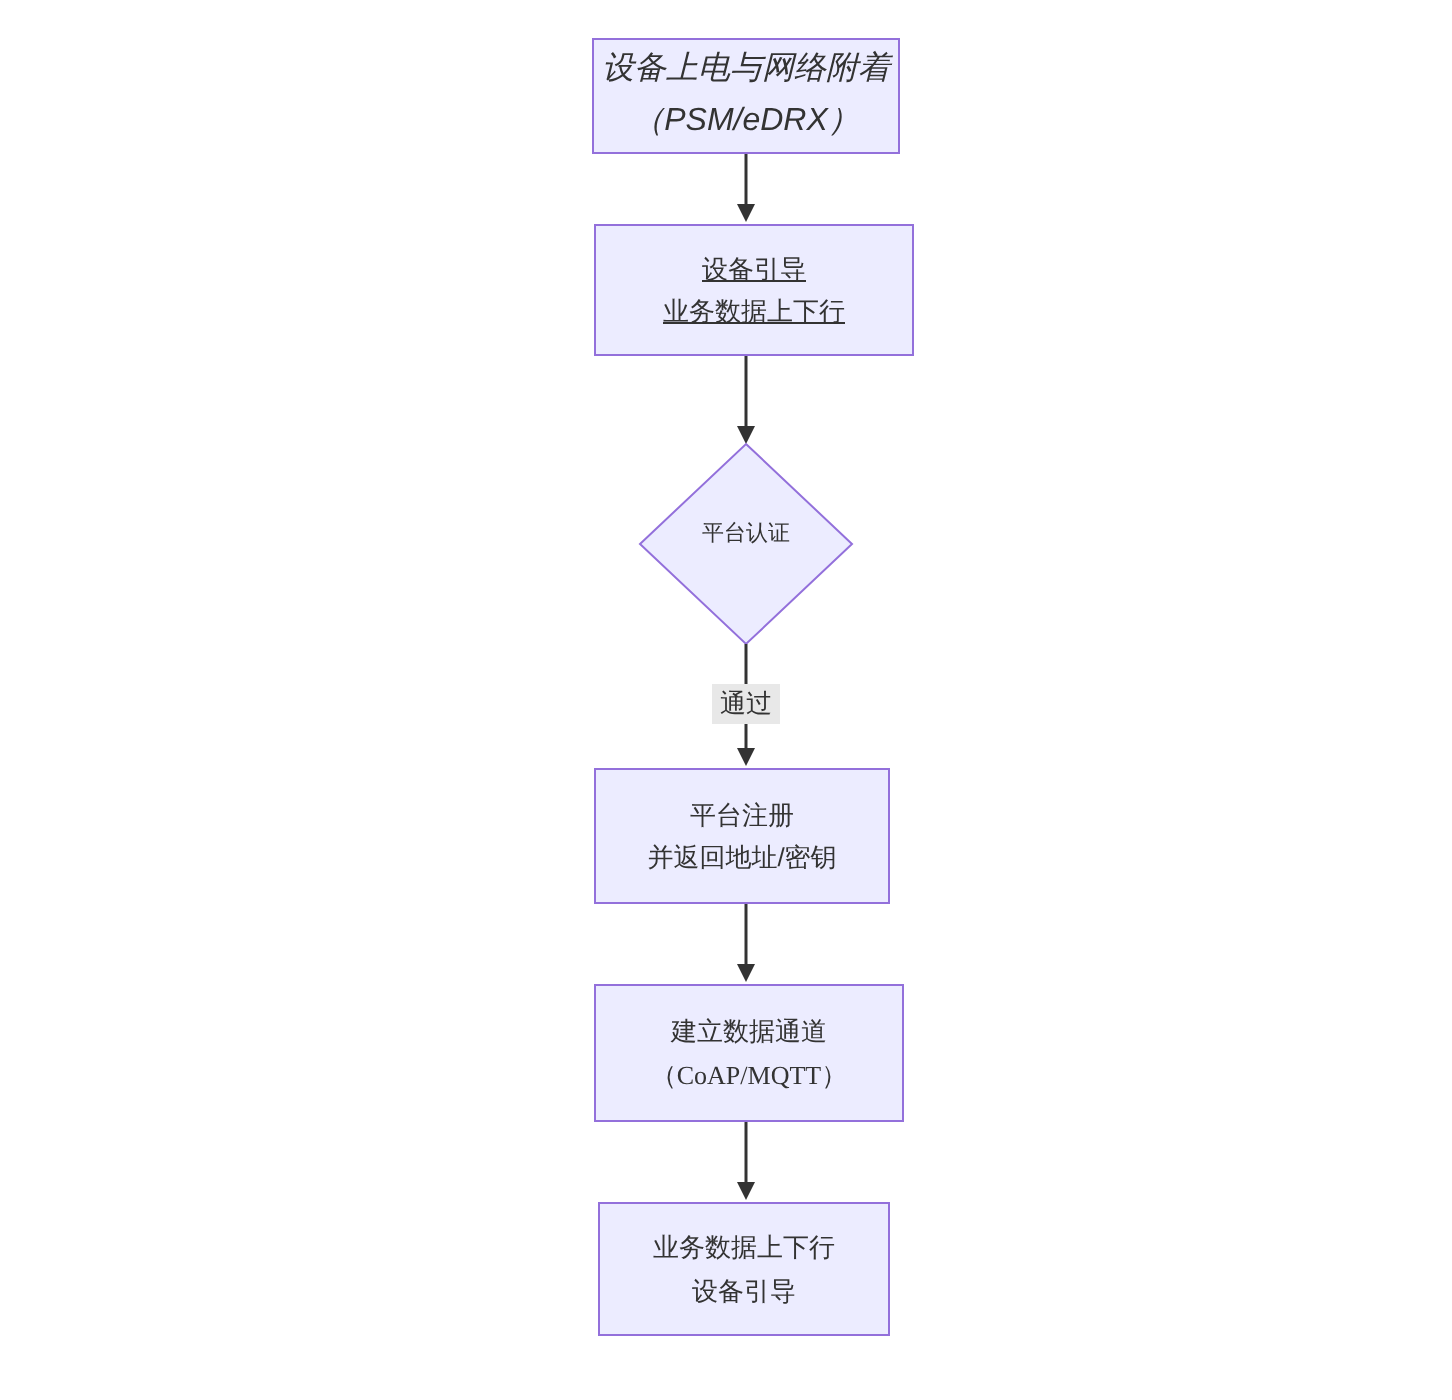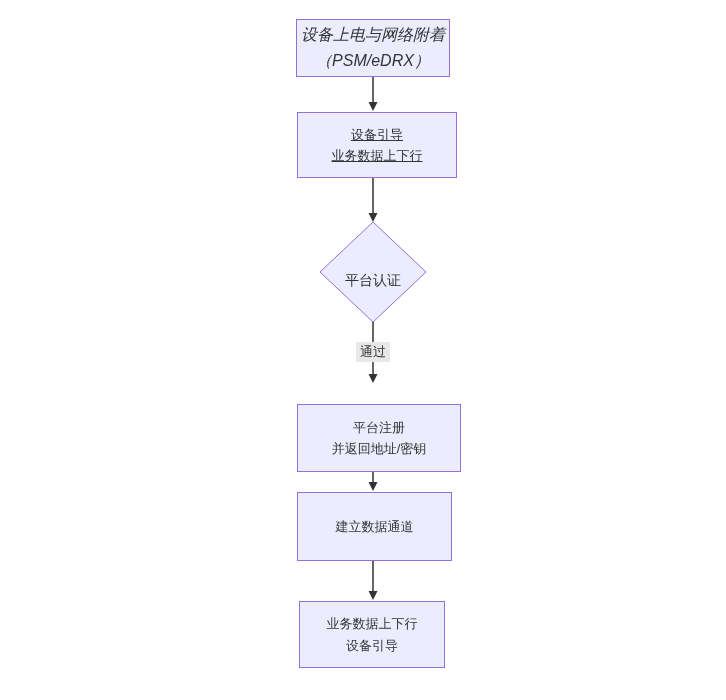--- a/index.html
+++ b/index.html
@@ -43,33 +43,33 @@
     flex-direction: column;
     align-items: center;
     justify-content: center;
     text-align: center;
     font-size: 13px;
     line-height: 1.65;
     color: var(--text, #333333);
   }
   .n1 { left: 296px; top: 19px;  width: 154px; height: 58px; font-size: 16px; line-height: 1.6; font-style: italic; }
   .n2 { left: 297px; top: 112px; width: 160px; height: 66px; text-decoration: underline; }
-  .n3 { left: 297px; top: 384px; width: 164px; height: 68px; margin-top: 20px; }
+  .n3 { left: 297px; top: 384px; width: 148px; height: 68px; }
   .n4 { left: 297px; top: 492px; width: 155px; height: 69px; font-family: Liberation Serif, serif; }
   .n5 { left: 299px; top: 601px; width: 146px; height: 67px; align-items: center; }
   .diamond-label {
     position: absolute;
     left: 320px;
-    top: 231px;
+    top: 216px;
     width: 106px;
     height: 100px;
     display: flex;
     align-items: center;
     justify-content: center;
-    font-size: 14px;
+    font-size: 11px;
     color: var(--text, #333333);
   }
   .edge-label {
     position: absolute;
     left: 373px;
     top: 352px;
     transform: translate(-50%, -50%);
     background: var(--edge-label-bg, #e8e8e8);
     padding: 1px 4px;
     font-size: 13px;
@@ -116,20 +116,21 @@
 
   <div class="edge-label">通过</div>
 
   <div class="node n3">
     <span>平台注册</span>
     <span>并返回地址/密钥</span>
   </div>
 
   <div class="node n4">
     <span>建立数据通道</span>
+    <span>（CoAP/MQTT）</span>
   </div>
 
   <div class="node n5">
     <span>业务数据上下行</span>
     <span>设备引导</span>
   </div>
 
 </div>
 
 </body></html>

